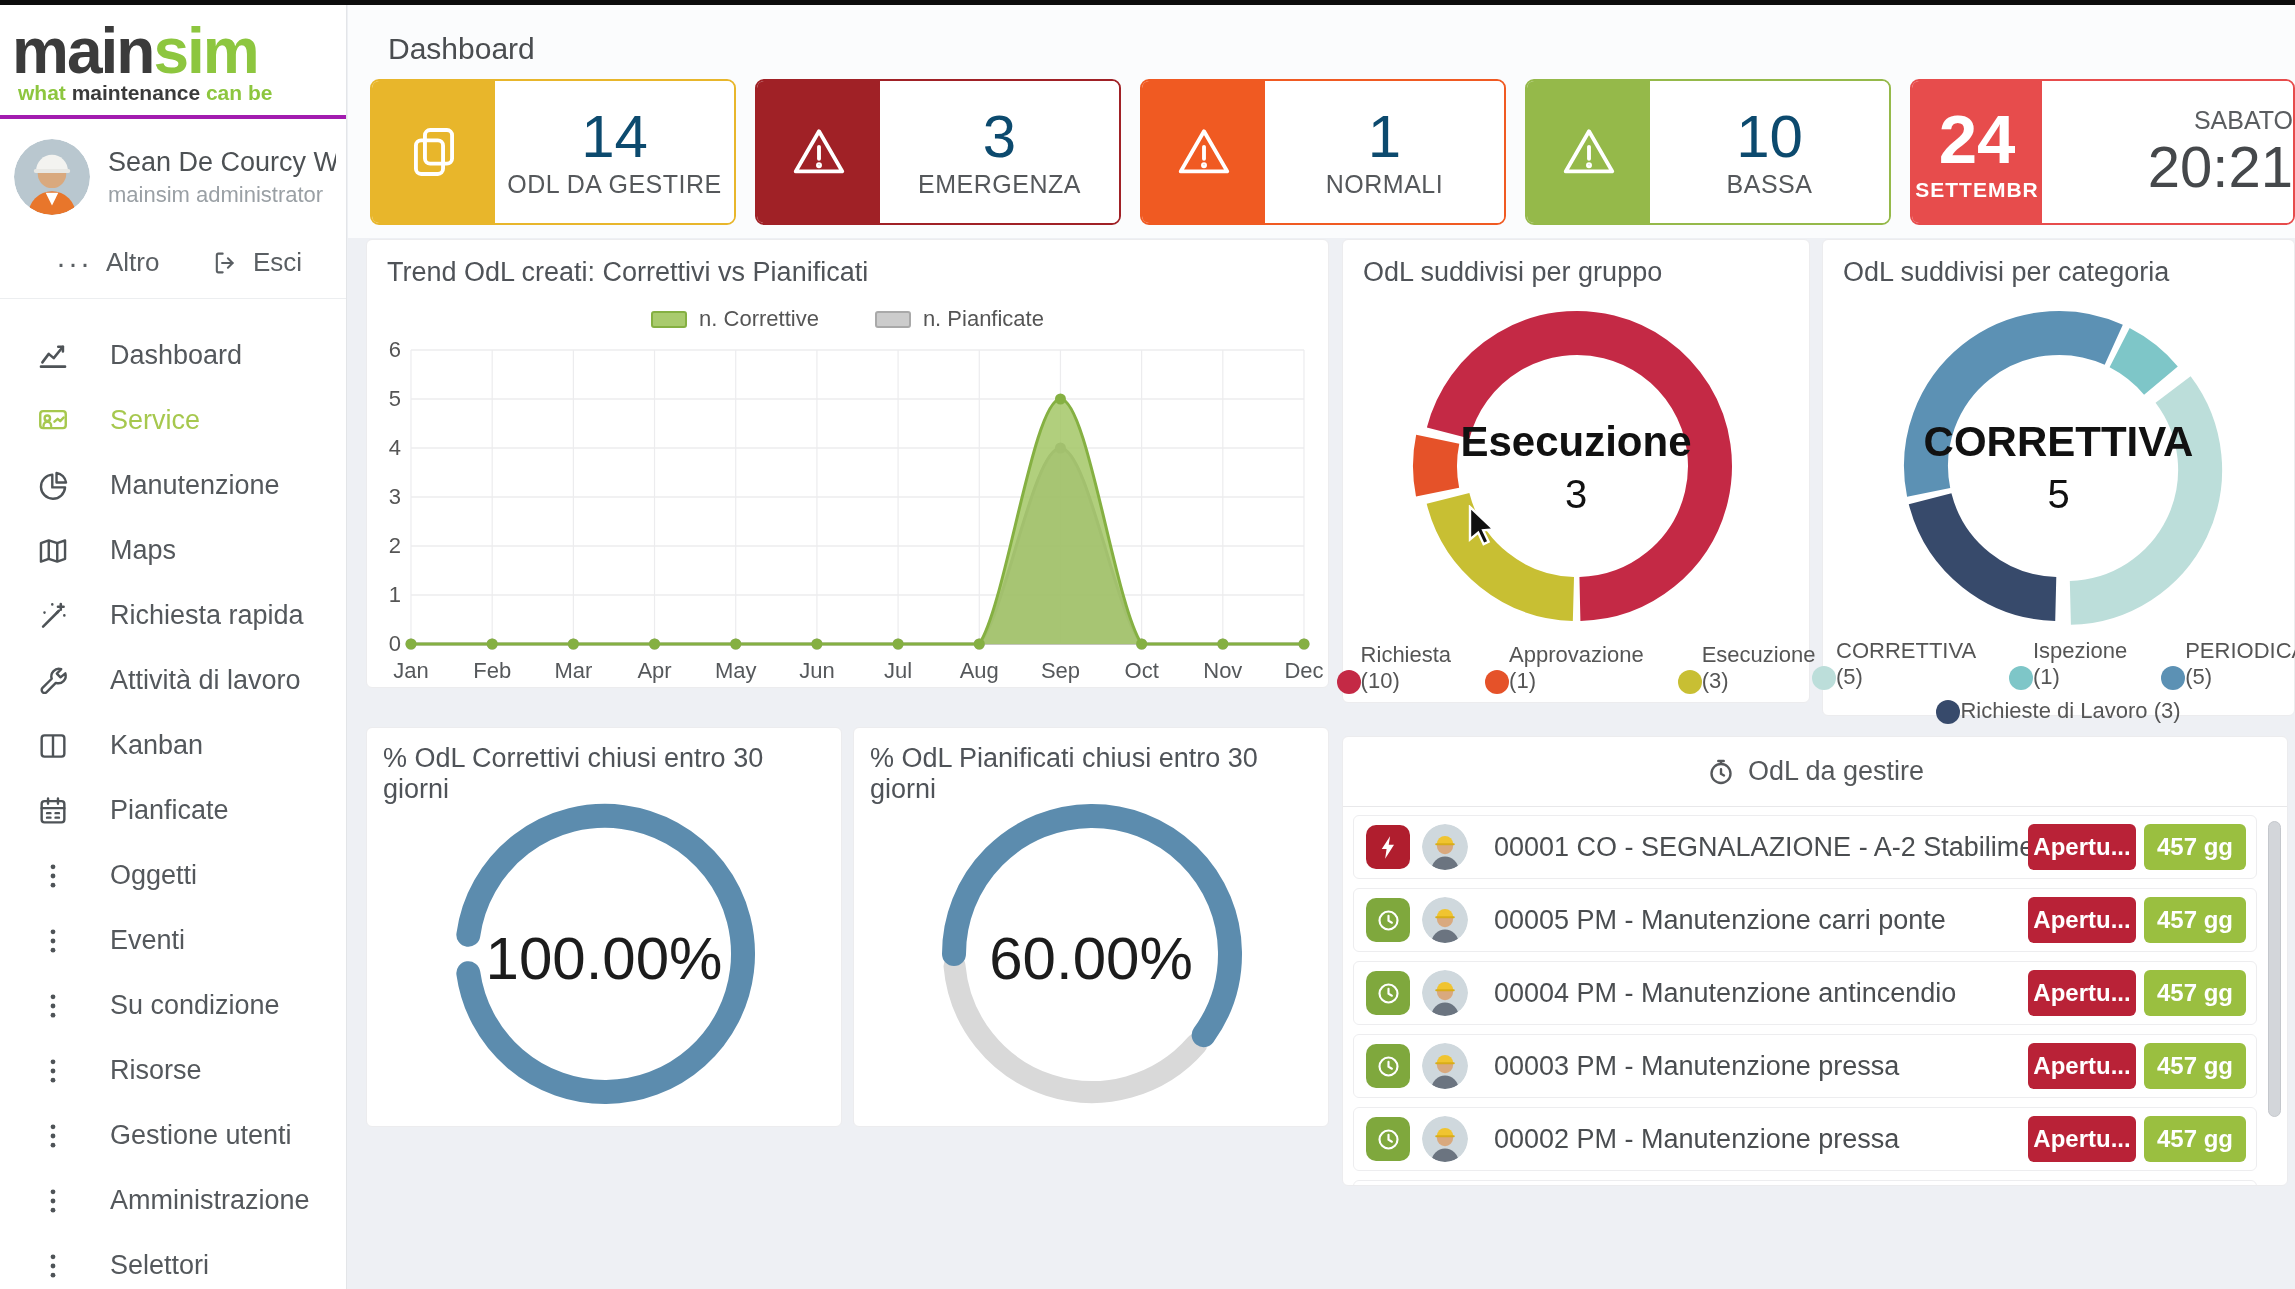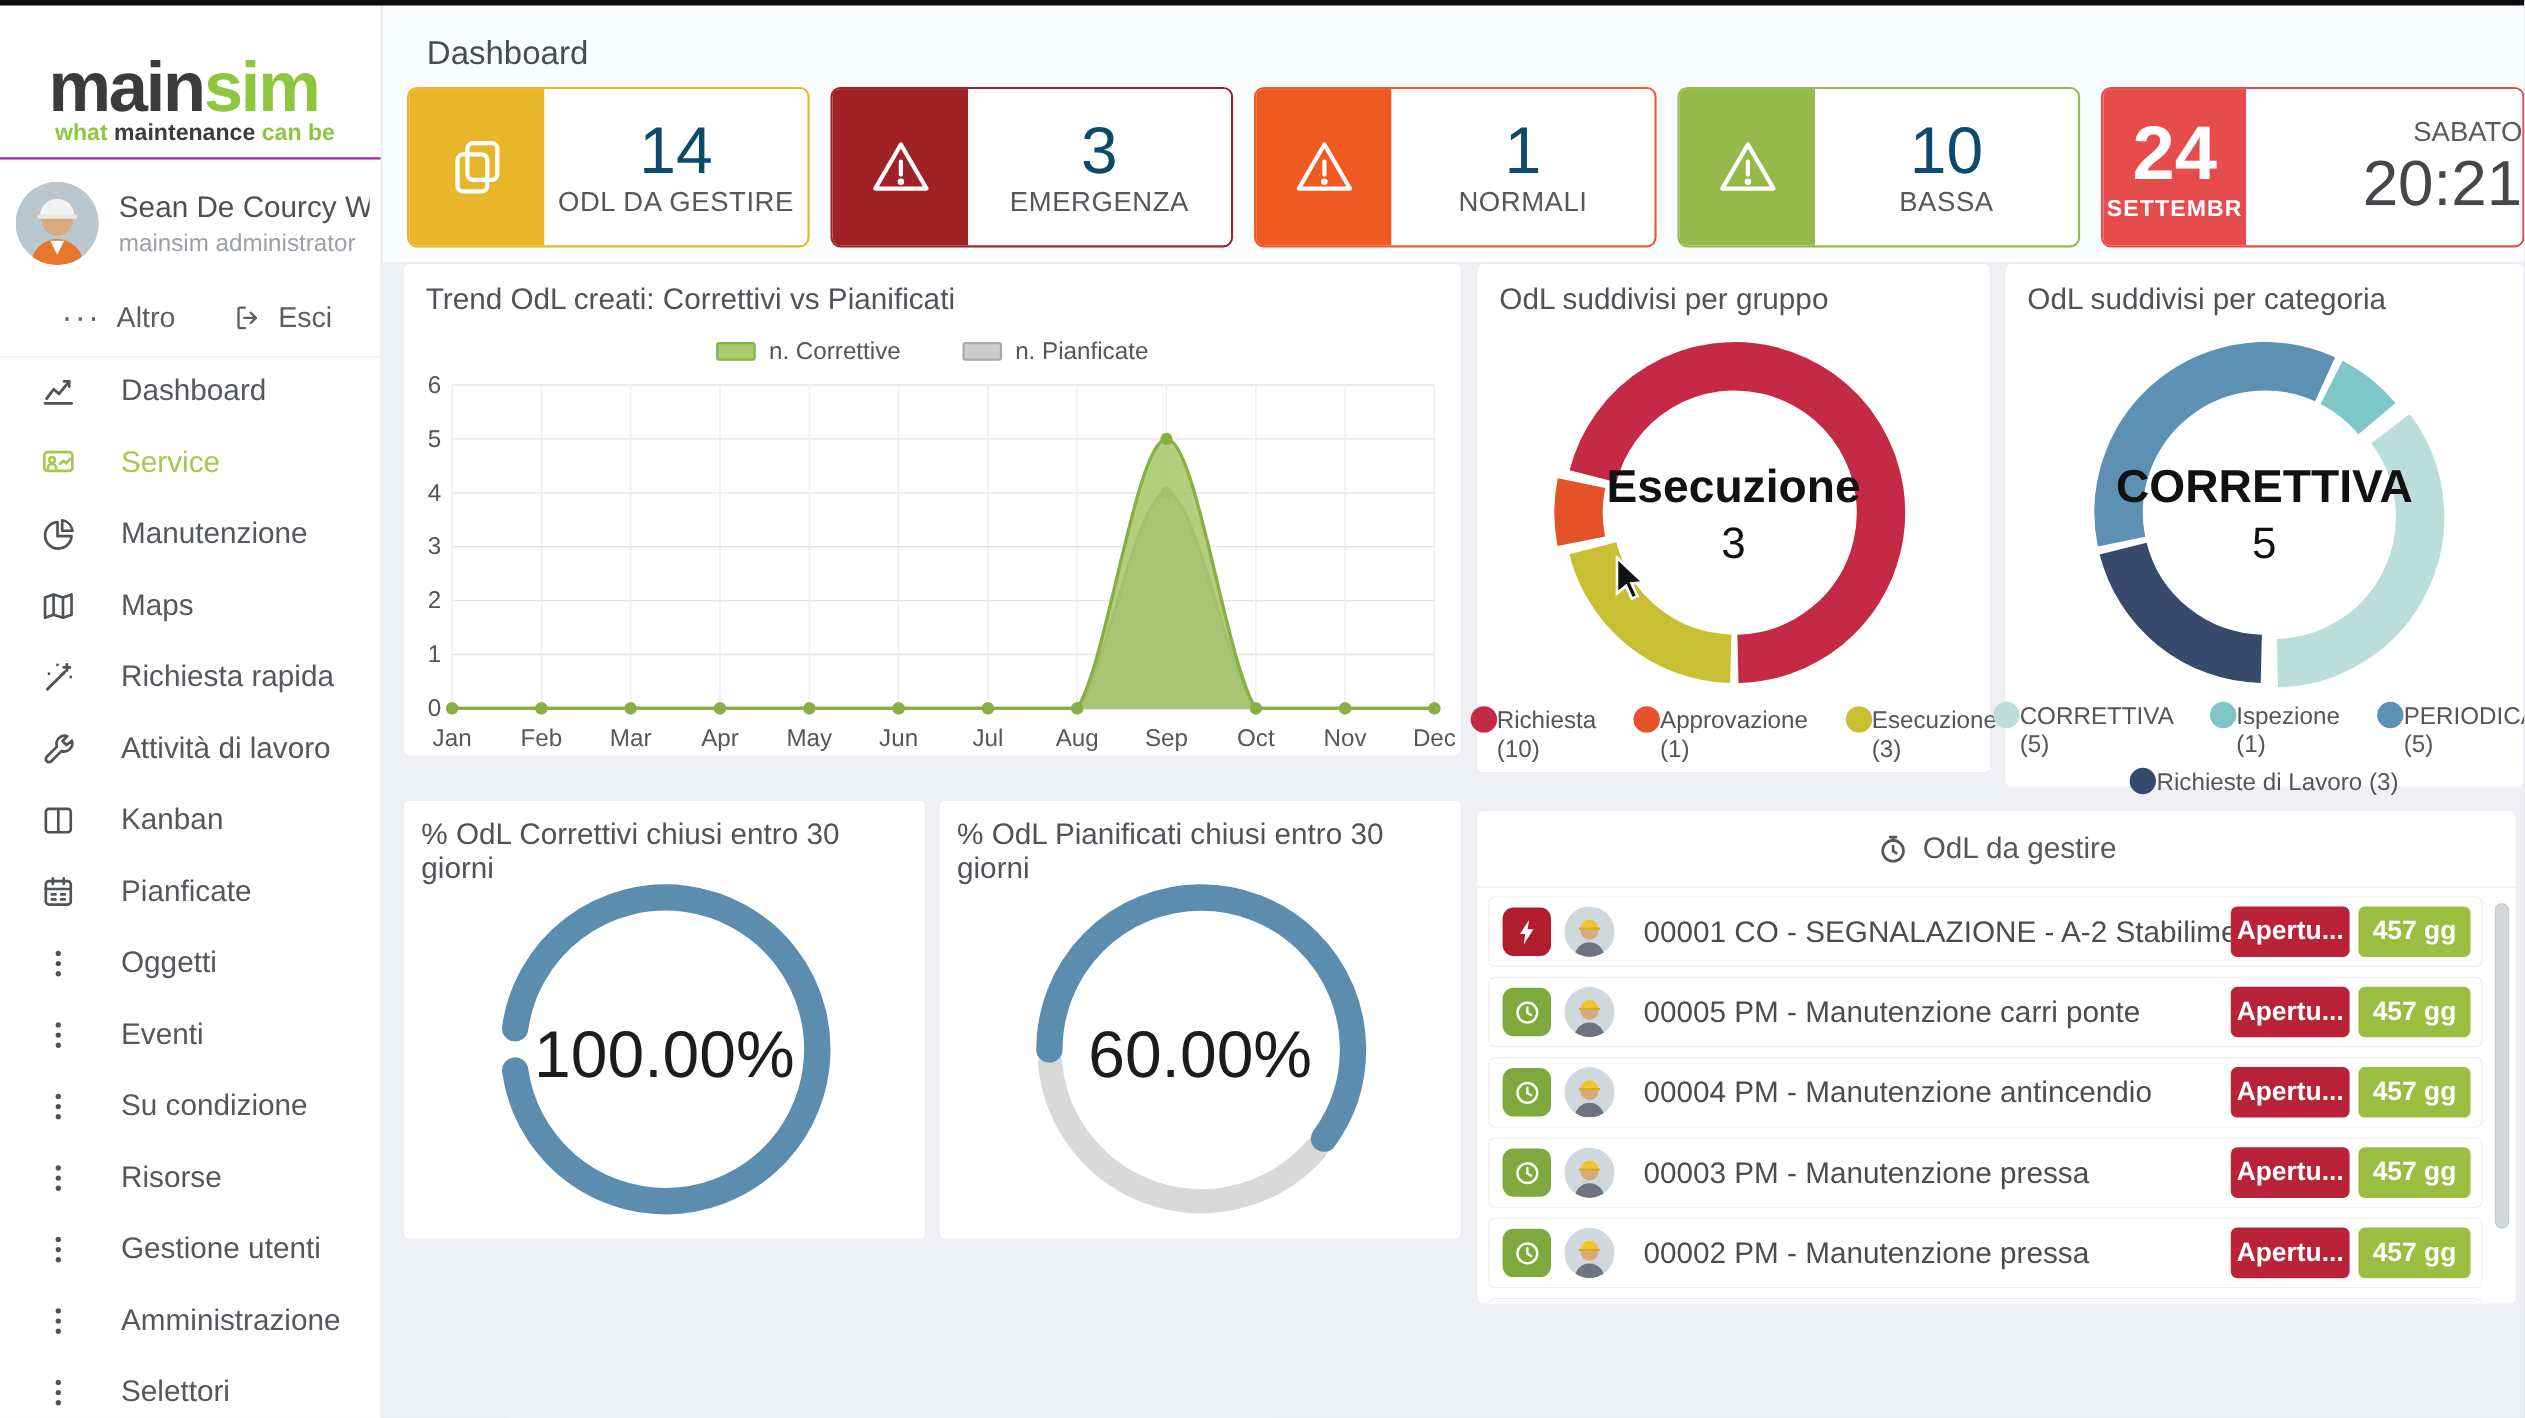--- a/index.html
+++ b/index.html
@@ -5,21 +5,21 @@
   * { margin:0; padding:0; box-sizing:border-box; }
   html,body { background:#dfe2e8; }
   body { font-family:"Liberation Sans", sans-serif; }
   #app { position:relative; width:2295px; height:1289px; background:#eef0f4; overflow:hidden; }
 
   .topstrip { position:absolute; left:0; top:0; width:2295px; height:5px; background:#0d0d0d; z-index:30; }
 
   
   .sidebar { position:absolute; left:0; top:5px; width:347px; height:1284px; background:#ffffff;
              border-right:1px solid #e3e5e8; z-index:20; }
-  .logo-wrap { padding:14px 0 10px 44px; border-bottom:2px solid #a21caf;margin-top:28px; }
+  .logo-wrap { padding:14px 0 10px 12px; border-bottom:4px solid #a21caf; }
   .logo-main { font-size:64px; font-weight:bold; letter-spacing:-2px; color:#3b3b3b; line-height:1; }
   .logo-accent { color:#8dc63f; }
   .logo-tagline { font-size:21px; font-weight:bold; color:#3b3b3b; letter-spacing:0; margin-top:-2px; padding-left:6px; }
   .tag-green { color:#8dc63f; }
   .user-row { display:flex; align-items:center; padding:20px 10px 18px 14px; }
   .avatar { width:76px; height:76px; border-radius:50%; overflow:hidden; flex:0 0 auto; }
   .user-meta { margin-left:18px; overflow:hidden; }
   .user-name { font-size:27px; color:#4d5154; white-space:nowrap; }
   .user-role { font-size:22px; color:#9aa0a5; margin-top:4px; white-space:nowrap; }
   .user-actions { display:flex; align-items:center; justify-content:space-between; padding:14px 44px 20px 56px;
@@ -61,21 +61,21 @@
   .trend-legend { position:absolute; left:0; top:66px; width:100%; display:flex; justify-content:center; gap:56px; }
   .tl-item { display:flex; align-items:center; gap:12px; font-size:22px; color:#555; }
   .tl-swatch { width:36px; height:17px; border-radius:3px; }
 
   
   .donut-center { position:absolute; left:0; width:100%; text-align:center; pointer-events:none; }
   .donut-center .dc-label { font-size:42px; font-weight:bold; color:#111; font-family:"Liberation Sans",sans-serif; }
   .donut-center .dc-value { font-size:40px; color:#111; margin-top:6px; }
   .donut-legend { position:absolute; left:0; width:100%; display:flex; flex-direction:column; gap:8px; }
   .dl-row { display:flex; justify-content:center; gap:34px; }
-  .dl-item { display:flex; align-items:flex-start; gap:0; font-size:22px; color:#555; }
+  .dl-item { display:flex; align-items:flex-end; gap:0; font-size:22px; color:#555; }
   .dl-dot { width:24px; height:24px; border-radius:50%; flex:0 0 auto; }
 
   
   .gauge-value { position:absolute; left:0; width:100%; text-align:center; font-size:60px; color:#1c1c1c; pointer-events:none; }
 
   
   .wl-header { height:70px; display:flex; align-items:center; justify-content:center; gap:12px;
                border-bottom:1px solid #e8e8ea; font-size:27px; color:#55585b; }
   .wl-header .icn { width:30px; height:30px; color:#55585b; }
   .wl-rows { position:absolute; left:10px; right:30px; top:78px; }

